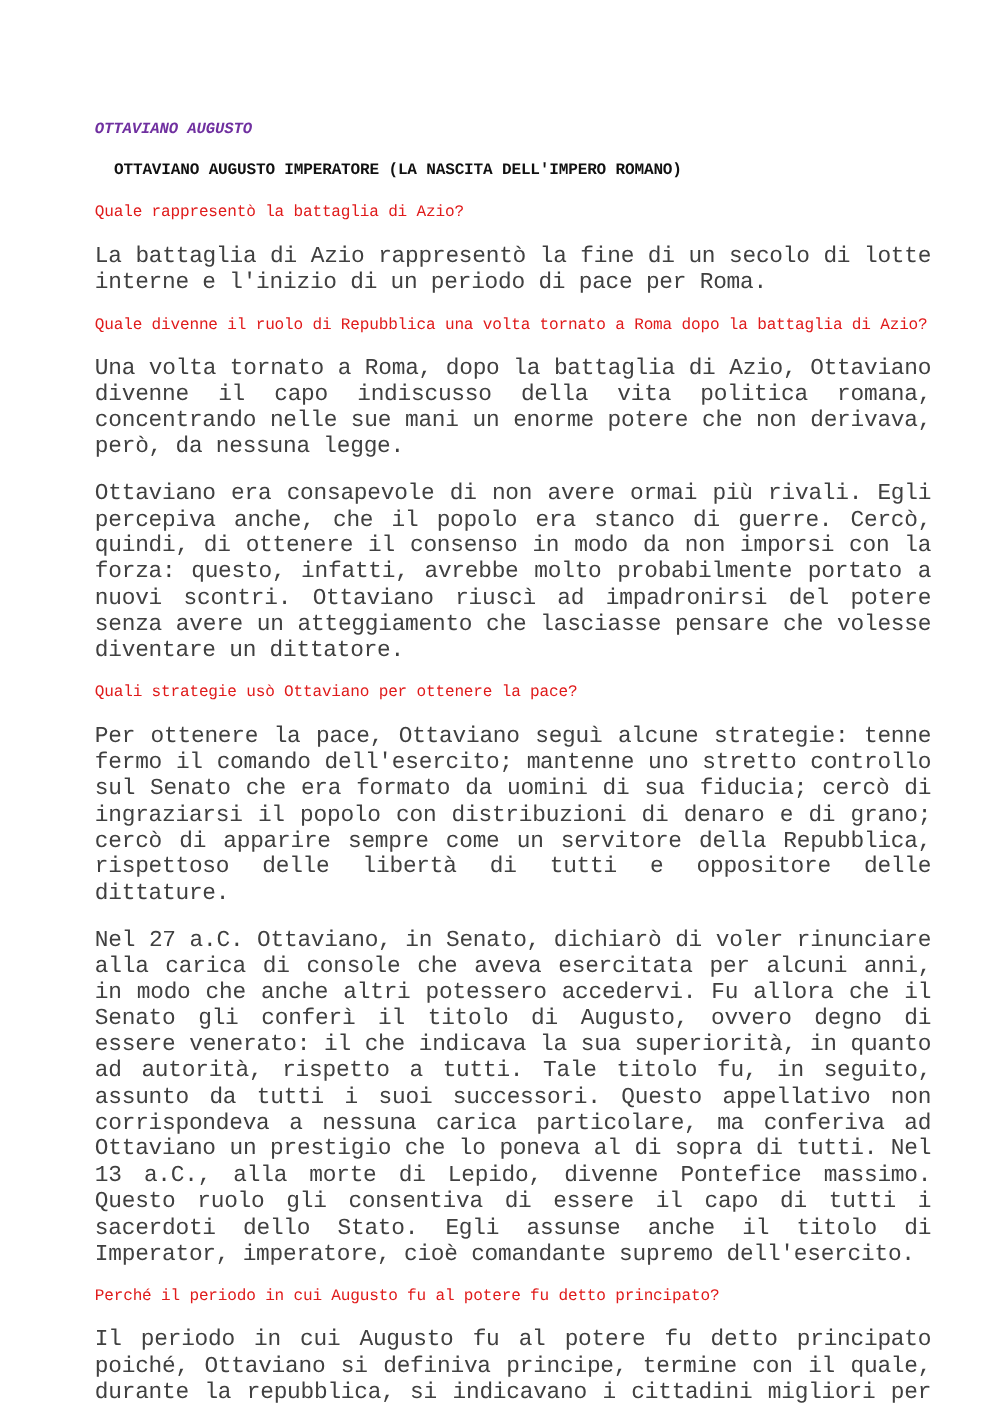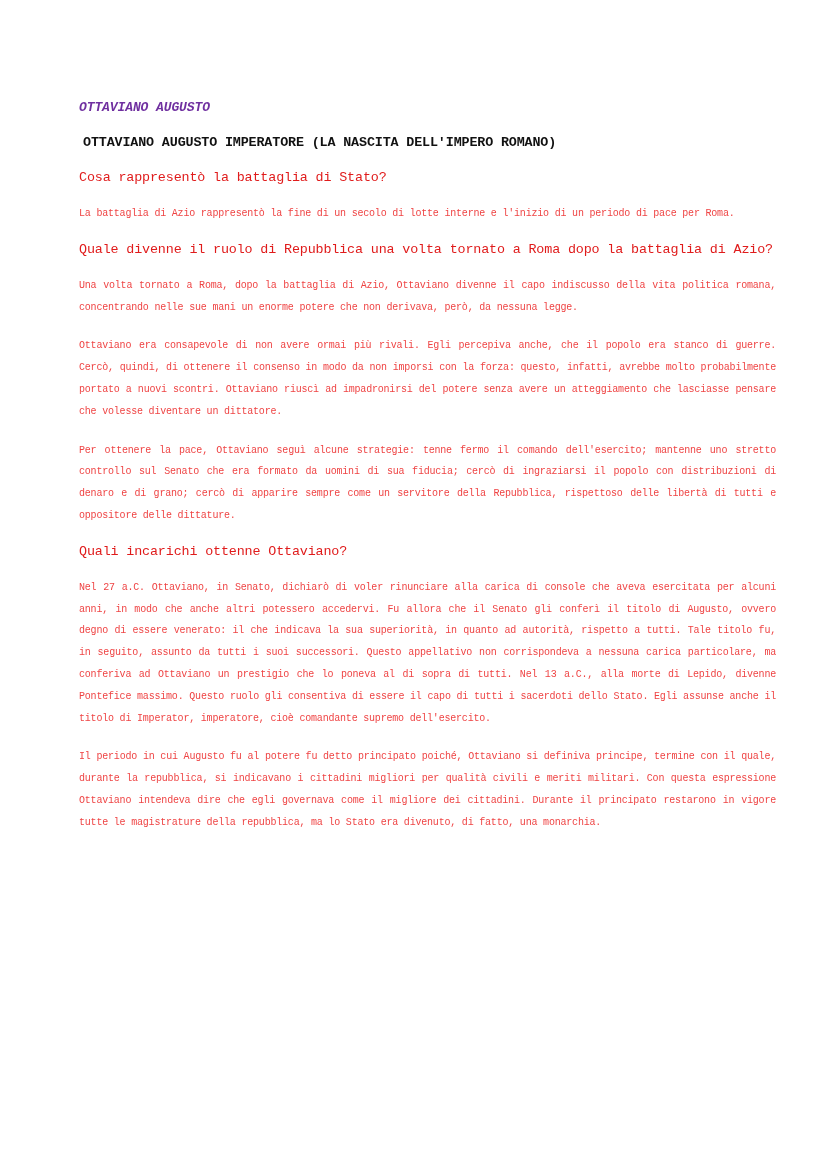--- a/index.html
+++ b/index.html
@@ -28,65 +28,66 @@
       font-style: italic;
       color: #7030a0;
       margin: 0 0 19px 0;
       line-height: 16px;
       letter-spacing: -0.1px;
     }
     .section-heading {
       font-size: 13.4px;
       font-weight: bold;
       color: #111111;
-      margin: 0 0 19px 4px;
+      margin: 0 0 19px 16px;
       line-height: 16px;
       letter-spacing: -0.15px;
     }
     .section-heading.indent {
       padding-left: 3px;
       margin-top: 4px;
     }
     .question {
       font-size: 13.4px;
       color: #e01b1b;
       margin: 0 0 17px 0;
       line-height: 16px;
       letter-spacing: -0.15px;
     }
     .answer {
-      font-size: 10px;
-      color: #ef4444;
+      font-size: 19px;
+      color: #404040;
       margin: 0 0 17px 0;
       line-height: 21.8px;
       text-align: justify;
       letter-spacing: -0.2px;
     }
   </style>
 </head>
 <body>
 
 <div class="page">
   <div class="doc-title">OTTAVIANO AUGUSTO</div>
 
   <div>
     <div class="section-heading">OTTAVIANO AUGUSTO IMPERATORE (LA NASCITA DELL'IMPERO ROMANO)</div>
 
-    <div class="question">Cosa rappresentò la battaglia di Stato?</div>
+    <div class="question">Quale rappresentò la battaglia di Azio?</div>
     <p class="answer">La battaglia di Azio rappresentò la fine di un secolo di lotte interne e l'inizio di un periodo di pace per Roma.</p>
 
     <div class="question">Quale divenne il ruolo di Repubblica una volta tornato a Roma dopo la battaglia di Azio?</div>
     <p class="answer">Una volta tornato a Roma, dopo la battaglia di Azio, Ottaviano divenne il capo indiscusso della vita politica romana, concentrando nelle sue mani un enorme potere che non derivava, però, da nessuna legge.</p>
 
     <p class="answer">Ottaviano era consapevole di non avere ormai più rivali. Egli percepiva anche, che il popolo era stanco di guerre. Cercò, quindi, di ottenere il consenso in modo da non imporsi con la forza: questo, infatti, avrebbe molto probabilmente portato a nuovi scontri. Ottaviano riuscì ad impadronirsi del potere senza avere un atteggiamento che lasciasse pensare che volesse diventare un dittatore.</p>
 
+    <div class="question">Quali strategie usò Ottaviano per ottenere la pace?</div>
     <p class="answer">Per ottenere la pace, Ottaviano seguì alcune strategie: tenne fermo il comando dell'esercito; mantenne uno stretto controllo sul Senato che era formato da uomini di sua fiducia; cercò di ingraziarsi il popolo con distribuzioni di denaro e di grano; cercò di apparire sempre come un servitore della Repubblica, rispettoso delle libertà di tutti e oppositore delle dittature.</p>
 
-    <div class="question">Quali incarichi ottenne Ottaviano?</div>
     <p class="answer">Nel 27 a.C. Ottaviano, in Senato, dichiarò di voler rinunciare alla carica di console che aveva esercitata per alcuni anni, in modo che anche altri potessero accedervi. Fu allora che il Senato gli conferì il titolo di Augusto, ovvero degno di essere venerato: il che indicava la sua superiorità, in quanto ad autorità, rispetto a tutti. Tale titolo fu, in seguito, assunto da tutti i suoi successori. Questo appellativo non corrispondeva a nessuna carica particolare, ma conferiva ad Ottaviano un prestigio che lo poneva al di sopra di tutti. Nel 13 a.C., alla morte di Lepido, divenne Pontefice massimo. Questo ruolo gli consentiva di essere il capo di tutti i sacerdoti dello Stato. Egli assunse anche il titolo di Imperator, imperatore, cioè comandante supremo dell'esercito.</p>
 
+    <div class="question">Perché il periodo in cui Augusto fu al potere fu detto principato?</div>
     <p class="answer">Il periodo in cui Augusto fu al potere fu detto principato poiché, Ottaviano si definiva principe, termine con il quale, durante la repubblica, si indicavano i cittadini migliori per qualità civili e meriti militari. Con questa espressione Ottaviano intendeva dire che egli governava come il migliore dei cittadini. Durante il principato restarono in vigore tutte le magistrature della repubblica, ma lo Stato era divenuto, di fatto, una monarchia.</p>
   </div>
 
   <div>
 
   </div>
 </div>
 
 </body></html>

